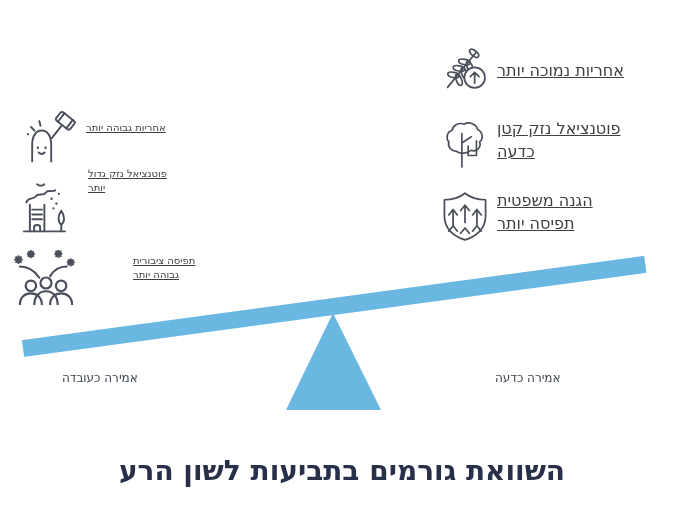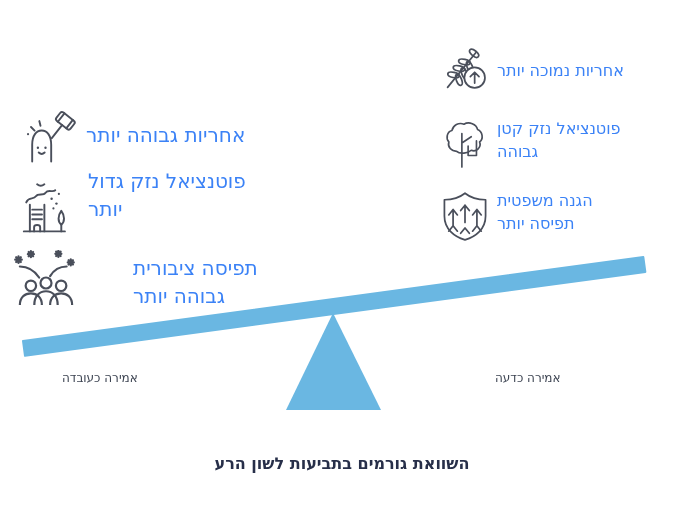--- a/index.html
+++ b/index.html
@@ -3,34 +3,35 @@
 <meta charset="utf-8">
 <style>
   html,body{margin:0;padding:0;}
   body{
     width:684px;height:521px;position:relative;background:#ffffff;
     font-family:"DejaVu Sans","Liberation Sans",sans-serif;
     overflow:hidden;
   }
   .abs{position:absolute;}
   .item-text{
-    color:#3b82f6;
+    color:#404040;
     direction:rtl;
     text-align:left;
     white-space:pre-line;
     line-height:1.42;
+    text-decoration:underline;
   }
   .right-col .item-text{font-size:16px;}
-  .left-col  .item-text{font-size:20px;}
+  .left-col  .item-text{font-size:10px;}
   .side-label{
     color:#3c4351;font-size:12px;direction:rtl;white-space:nowrap;
   }
   .title{
     left:0;right:0;text-align:center;
-    color:#272f49;font-size:16px;font-weight:bold;direction:rtl;
+    color:#272f49;font-size:28px;font-weight:bold;direction:rtl;
   }
   .beam{
     left:23px;top:340px;width:628px;height:17px;
     background:#6ab7e2;
     transform:rotate(-7.7deg);
     transform-origin:0 50%;
     border-radius:1px;
   }
   .fulcrum{
     left:286px;top:313px;width:0;height:0;
@@ -68,21 +69,21 @@
   <div class="abs item-text" style="left:497px;top:60px;">אחריות נמוכה יותר</div>
 
   <div class="abs icon" style="left:440px;top:118px;">
     <svg width="50" height="52" viewBox="0 0 48 48">
       <path d="M16 31 C11 31 7 27 8.5 22 C5.5 19 6.5 12 11.5 11 C12.5 6 18 3 23 5 C28 2 35 5 36 10 C41 12 42 19 38 22 C40 27 35 32 30 30 C27 33 19 34 16 31 Z"></path>
       <path d="M21 14 V46 M21 23 L30 17"></path>
       <path d="M35 21 V35 M35 35 H27 M27 35 V26"></path>
     </svg>
   </div>
   <div class="abs item-text" style="left:497px;top:118px;">פוטנציאל נזק קטן
-גבוהה</div>
+כדעה</div>
 
   <div class="abs icon" style="left:439px;top:190px;">
     <svg width="52" height="52" viewBox="0 0 48 48">
       <path d="M24 3 C29 7 37 9 43 9 L43 24 C43 36 34 43 24 46 C14 43 5 36 5 24 L5 9 C11 9 19 7 24 3 Z"></path>
       <path d="M13 18 V33 M9 23 L13 18 L17 23 M9 38 L13 33 L17 38"></path>
       <path d="M24 14 V30 M20 19 L24 14 L28 19 M20 40 L24 35 L28 40"></path>
       <path d="M35 18 V33 M31 23 L35 18 L39 23 M31 38 L35 33 L39 38"></path>
     </svg>
   </div>
   <div class="abs item-text" style="left:497px;top:190px;">הגנה משפטית

